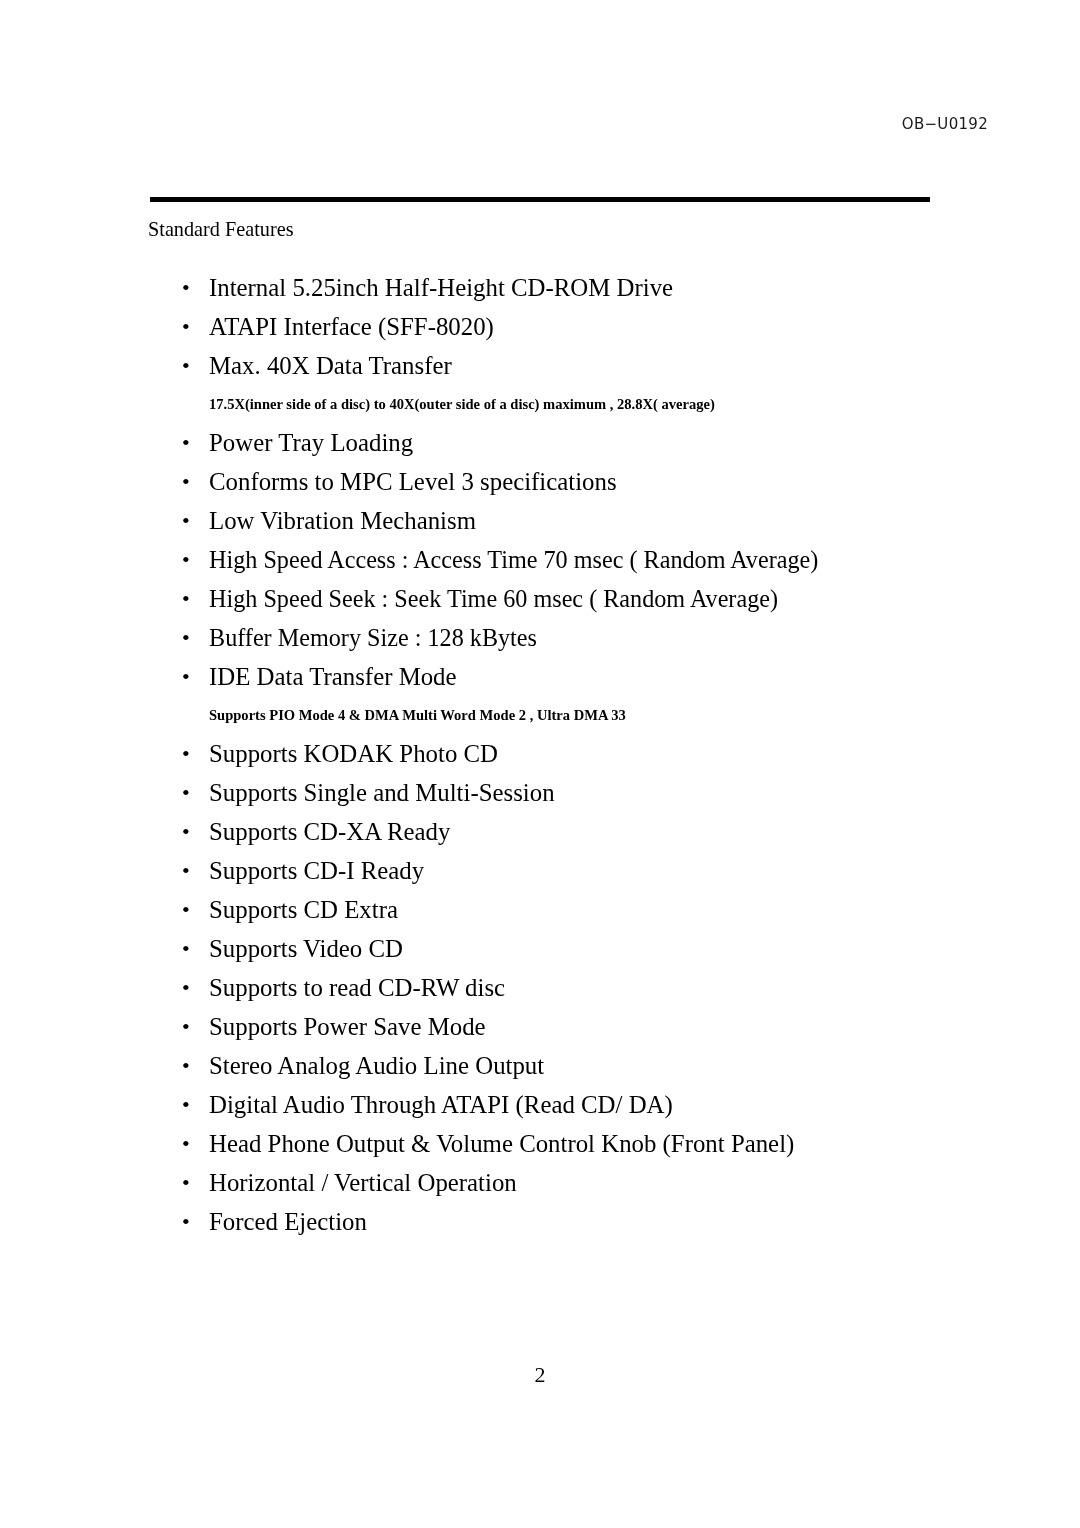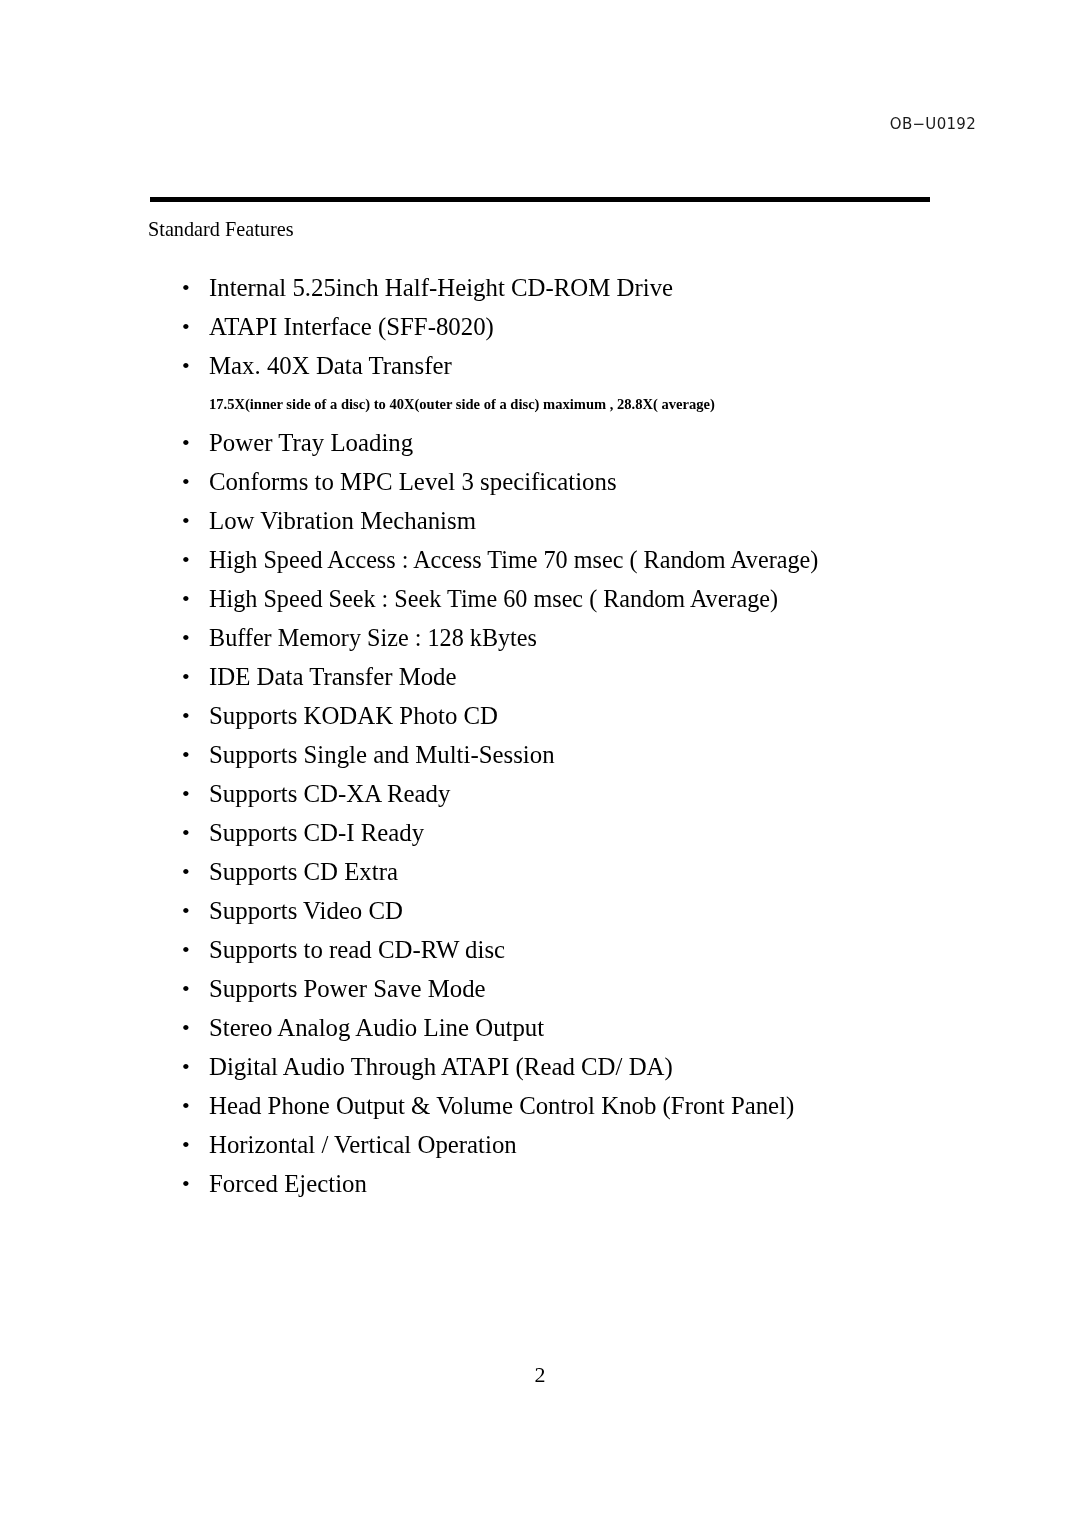--- a/index.html
+++ b/index.html
@@ -20,21 +20,21 @@
     position: absolute;
     inset: 0;
     width: 1080px;
     height: 1528px;
   }
 
   
   .doc-header {
     position: absolute;
     top: 115px;
-    right: 104px;
+    right: 92px;
     font-family: "DejaVu Sans", "Liberation Sans", sans-serif;
     font-size: 15px;
     letter-spacing: 0.3px;
     color: #1a1a1a;
     white-space: nowrap;
   }
 
   
   .hrule {
     position: absolute;
@@ -136,20 +136,21 @@
       <li class="feature-item"><span class="bullet">•</span><span class="label">ATAPI Interface (SFF-8020)</span></li>
       <li class="feature-item"><span class="bullet">•</span><span class="label">Max. 40X Data Transfer</span></li>
       <li class="feature-note"><span class="label">17.5X(inner side of a disc) to 40X(outer side of a disc) maximum , 28.8X( average)</span></li>
       <li class="feature-item"><span class="bullet">•</span><span class="label">Power Tray Loading</span></li>
       <li class="feature-item"><span class="bullet">•</span><span class="label">Conforms to MPC Level 3 specifications</span></li>
       <li class="feature-item"><span class="bullet">•</span><span class="label">Low Vibration Mechanism</span></li>
       <li class="feature-item condensed"><span class="bullet">•</span><span class="label">High Speed Access :     Access Time     70 msec ( Random Average)</span></li>
       <li class="feature-item condensed"><span class="bullet">•</span><span class="label">High Speed Seek    :     Seek Time     60 msec ( Random Average)</span></li>
       <li class="feature-item condensed"><span class="bullet">•</span><span class="label">Buffer Memory Size :     128 kBytes</span></li>
       <li class="feature-item"><span class="bullet">•</span><span class="label">IDE Data Transfer Mode</span></li>
+      <li class="feature-note"><span class="label">Supports PIO Mode 4 &amp; DMA Multi Word Mode 2 , Ultra DMA 33</span></li>
       <li class="feature-item"><span class="bullet">•</span><span class="label">Supports KODAK Photo CD</span></li>
       <li class="feature-item"><span class="bullet">•</span><span class="label">Supports Single and Multi-Session</span></li>
       <li class="feature-item"><span class="bullet">•</span><span class="label">Supports CD-XA Ready</span></li>
       <li class="feature-item"><span class="bullet">•</span><span class="label">Supports CD-I Ready</span></li>
       <li class="feature-item"><span class="bullet">•</span><span class="label">Supports CD Extra</span></li>
       <li class="feature-item"><span class="bullet">•</span><span class="label">Supports Video CD</span></li>
       <li class="feature-item"><span class="bullet">•</span><span class="label">Supports to read CD-RW disc</span></li>
       <li class="feature-item"><span class="bullet">•</span><span class="label">Supports Power Save Mode</span></li>
       <li class="feature-item"><span class="bullet">•</span><span class="label">Stereo Analog Audio Line Output</span></li>
       <li class="feature-item"><span class="bullet">•</span><span class="label">Digital Audio Through ATAPI (Read CD/ DA)</span></li>

